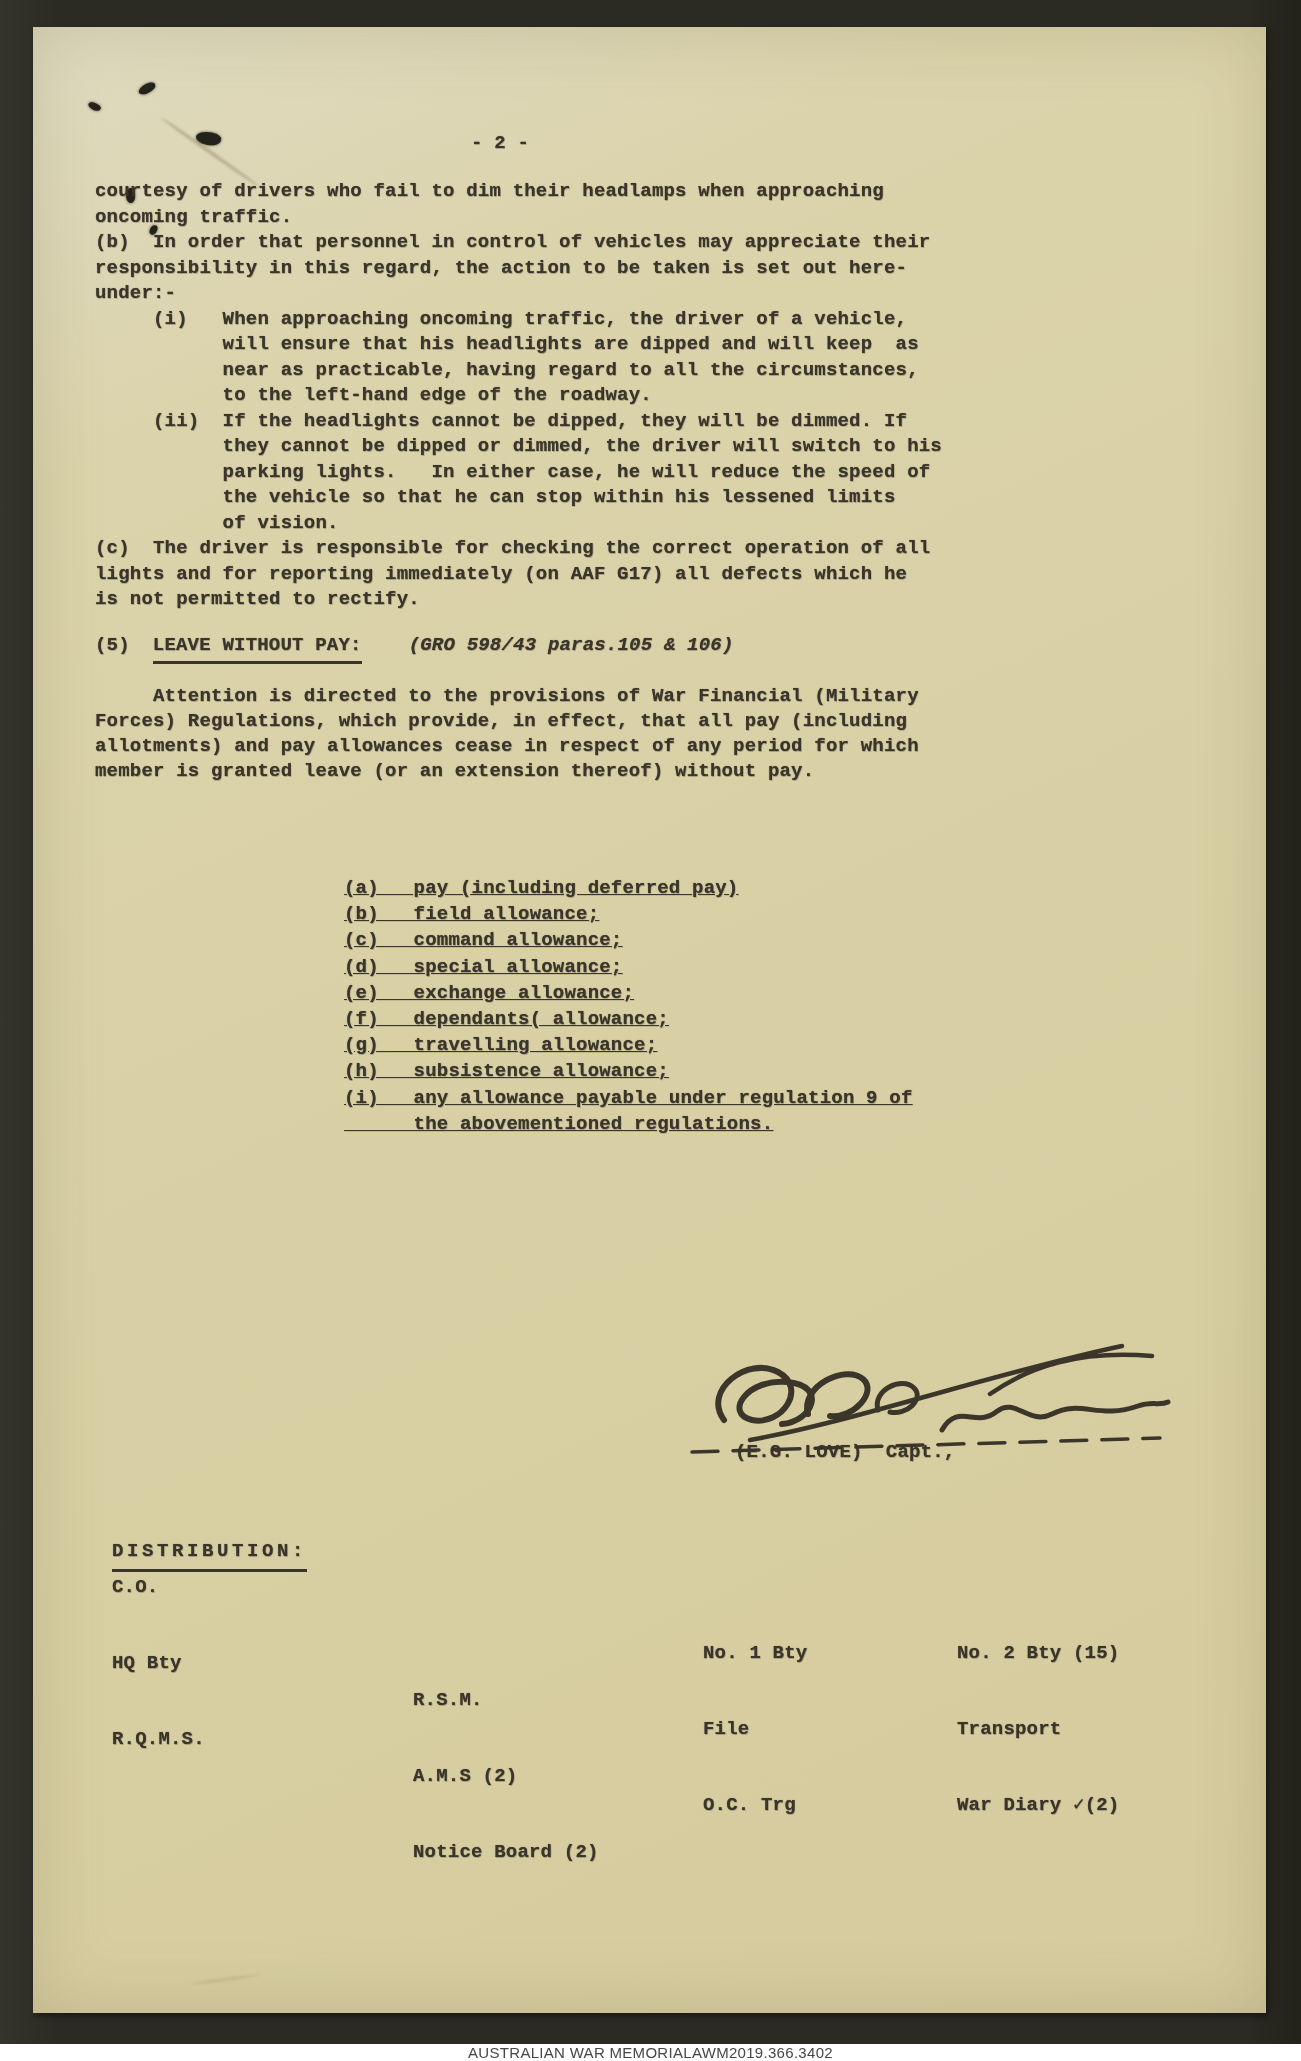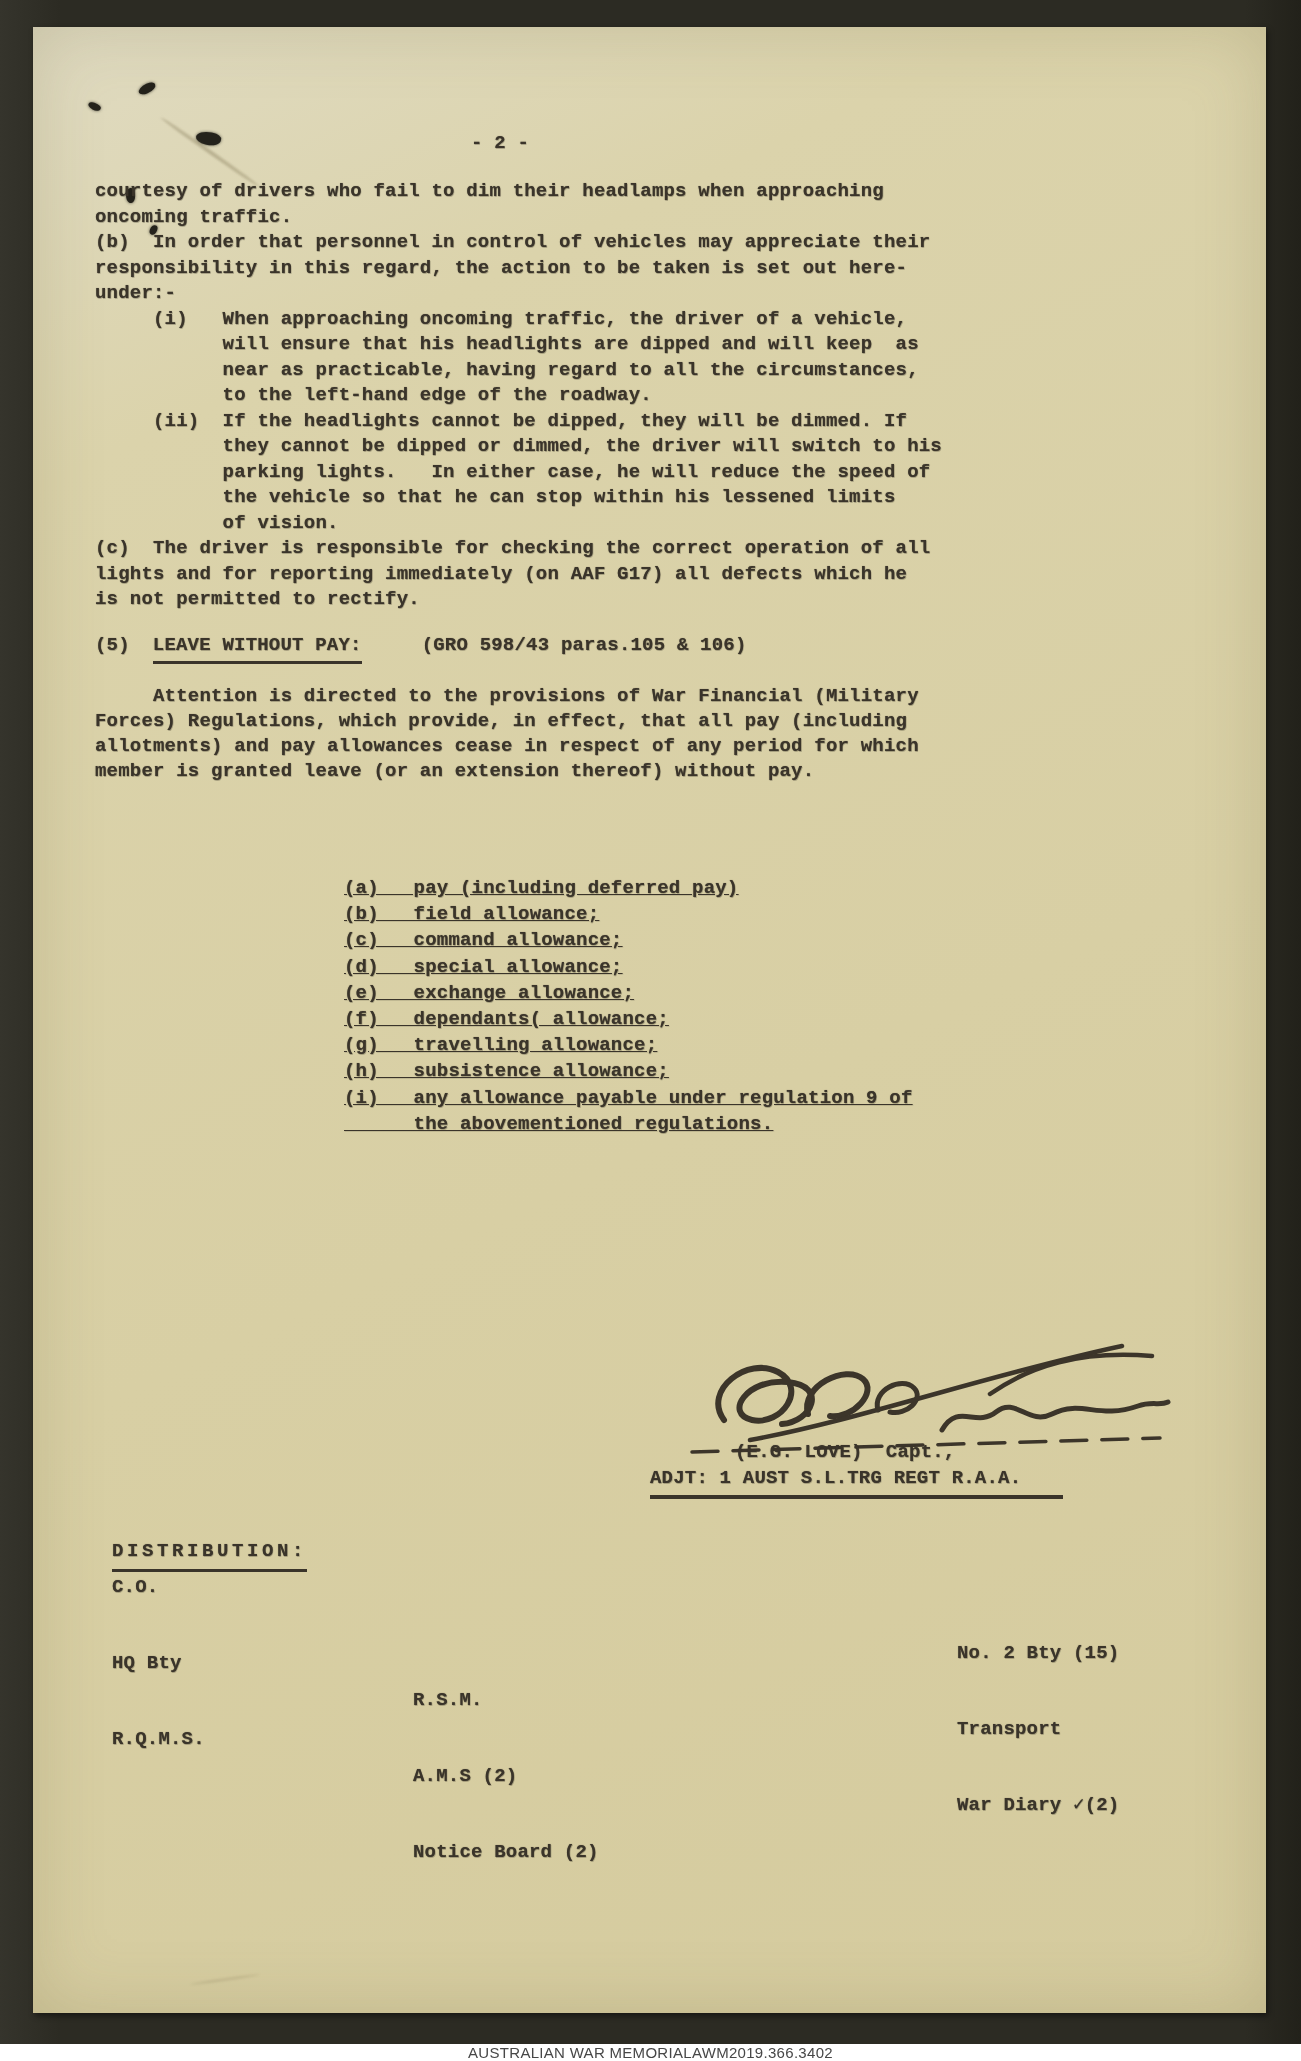--- a/index.html
+++ b/index.html
@@ -49,21 +49,21 @@
            parking lights.   In either case, he will reduce the speed of
            the vehicle so that he can stop within his lessened limits
            of vision.
 (c)  The driver is responsible for checking the correct operation of all
 lights and for reporting immediately (on AAF G17) all defects which he
 is not permitted to rectify.</pre>
 
   <div class="hline" style="position:absolute;left:95px;top:633px;">
     <pre class="tw" style="position:static;">(5)</pre>
     <pre class="tw uline" style="position:static;margin-left:23px;">LEAVE WITHOUT PAY:</pre>
-    <pre class="tw" style="position:static;margin-left:60px;">(GRO 598/43 paras.105 &amp; 106)</pre>
+    <pre class="tw" style="position:static;margin-left:47px;font-style:italic;">(GRO 598/43 paras.105 &amp; 106)</pre>
   </div>
 
   <pre class="tw tight" style="left:95px;top:684px;">     Attention is directed to the provisions of War Financial (Military
 Forces) Regulations, which provide, in effect, that all pay (including
 allotments) and pay allowances cease in respect of any period for which
 member is granted leave (or an extension thereof) without pay.</pre>
 
 
   <pre class="tw list" style="left:344px;top:875px;text-decoration:underline;">(a)   pay (including deferred pay)
 (b)   field allowance;
@@ -83,33 +83,37 @@
       <path stroke-width="6" d="M118,82 C110,54 156,32 173,47 C188,60 163,87 140,84"></path>
       <path stroke-width="5" d="M188,78 C182,58 212,44 224,56 C235,67 216,84 200,80"></path>
       <path stroke-width="4.5" d="M60,108 C170,88 300,42 432,14"></path>
       <path stroke-width="4.5" d="M300,62 C340,34 390,18 462,24"></path>
       <path stroke-width="5" d="M252,98 C268,70 286,96 306,80 C326,64 338,94 362,82 C392,67 408,88 448,74 C462,69 470,74 478,70"></path>
       <path stroke-width="3.5" stroke-dasharray="26 15" d="M2,120 L470,106"></path>
     </g>
   </svg>
 
   <pre class="tw" style="left:735px;top:1440px;">(E.G. LOVE)  Capt.,</pre>
-  <pre class="tw" style="left:650px;top:1466px;border-bottom:4px solid #3a342a;padding-bottom:3px;padding-right:42px;">ADJT: 1 AUST S.L.TRG REGT R.A.A.</pre>
 
   <pre class="tw dist-head" style="left:112px;top:1539px;">DISTRIBUTION:</pre>
 
   <div class="tw dist-col" style="left:112px;top:1524px;">
     <div>C.O.</div>
     <div>HQ Bty</div>
     <div>R.Q.M.S.</div>
   </div>
   <div class="tw dist-col" style="left:413px;top:1637px;">
     <div>R.S.M.</div>
     <div>A.M.S (2)</div>
     <div>Notice Board (2)</div>
+  </div>
+  <div class="tw dist-col" style="left:703px;top:1590px;">
+    <div>No. 1 Bty</div>
+    <div>File</div>
+    <div>O.C. Trg</div>
   </div>
   <div class="tw dist-col" style="left:957px;top:1590px;">
     <div>No. 2 Bty (15)</div>
     <div>Transport</div>
     <div>War Diary ✓(2)</div>
   </div>
 
   <div class="footer-bar">
     <span>AUSTRALIAN WAR MEMORIAL</span>
     <span>AWM2019.366.3402</span>

